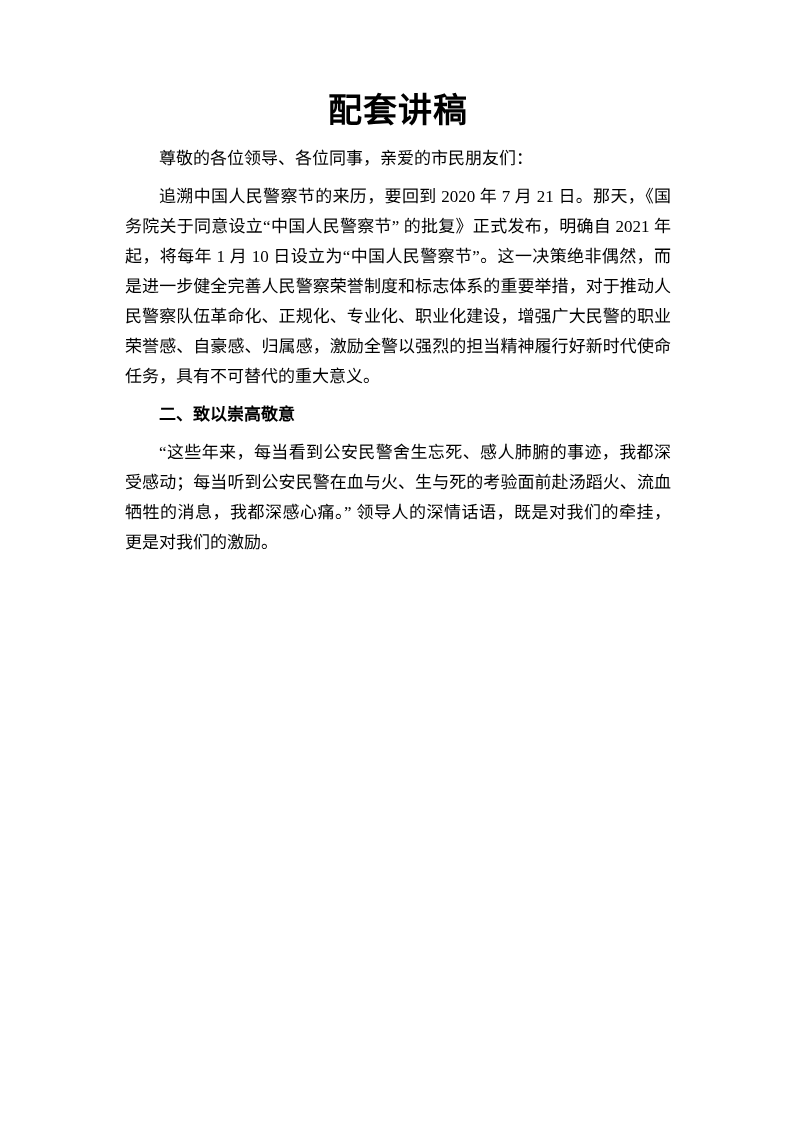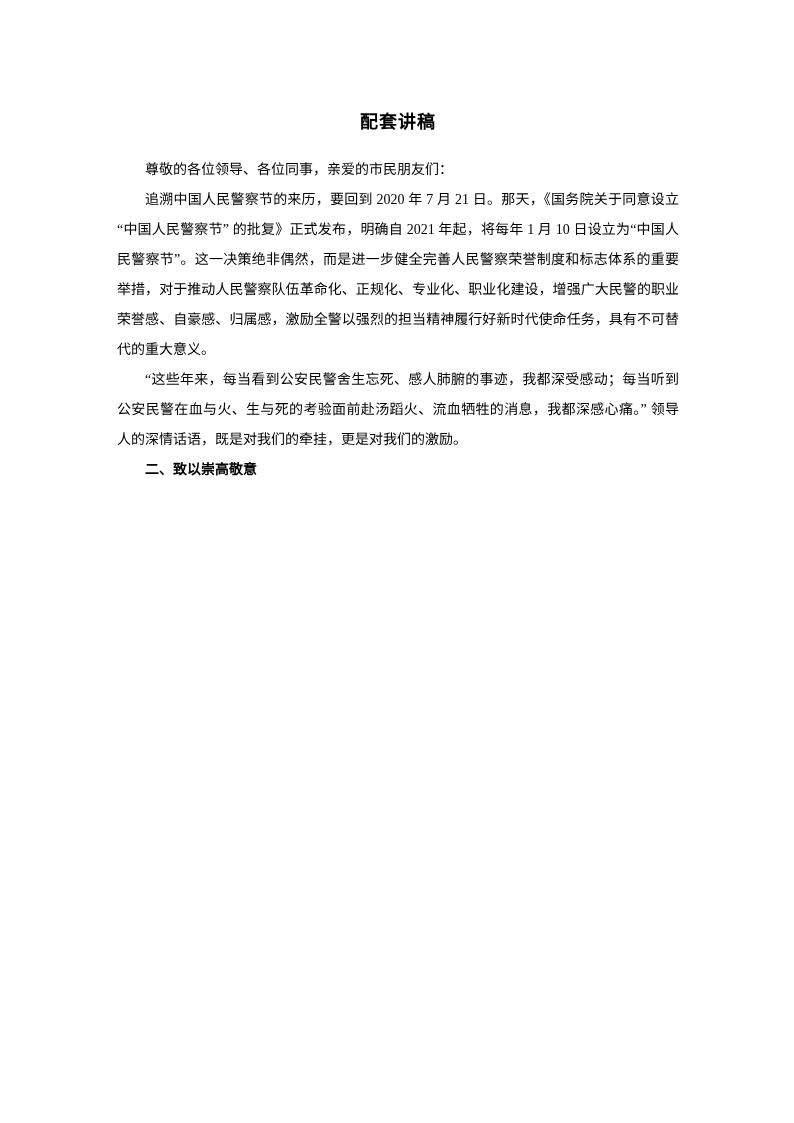--- a/index.html
+++ b/index.html
@@ -17,46 +17,46 @@
     overflow: hidden;
     font-family: "Liberation Serif", "DejaVu Serif", serif;
   }
   .content {
     position: absolute;
     left: 117px;
     top: 94px;
     width: 562px;
   }
   .doc-title {
-    font-size: 18px;
+    font-size: 34px;
     font-weight: bold;
     line-height: 34px;
     text-align: center;
-    margin: 11px 0 16px 0;
+    margin: 0 0 16px 0;
     letter-spacing: 1px;
   }
   .para {
-    margin: 0;
-    font-size: 14px;
+    margin: 8px;
+    font-size: 17px;
     line-height: 30px;
     text-align: justify;
     text-justify: inter-ideograph;
     text-indent: 2em;
     word-break: break-all;
   }
   .para.heading {
     font-weight: bold;
   }
 </style>
 </head>
 <body>
 
 <div class="page">
   <div class="content">
     <h1 class="doc-title">配套讲稿</h1>
     <div>
         <p class="para">尊敬的各位领导、各位同事，亲爱的市民朋友们：</p>
         <p class="para">追溯中国人民警察节的来历，要回到 2020 年 7 月 21 日。那天，《国务院关于同意设立“中国人民警察节” 的批复》正式发布，明确自 2021 年起，将每年 1 月 10 日设立为“中国人民警察节”。这一决策绝非偶然，而是进一步健全完善人民警察荣誉制度和标志体系的重要举措，对于推动人民警察队伍革命化、正规化、专业化、职业化建设，增强广大民警的职业荣誉感、自豪感、归属感，激励全警以强烈的担当精神履行好新时代使命任务，具有不可替代的重大意义。</p>
+        <p class="para heading">二、致以崇高敬意</p>
         <p class="para">“这些年来，每当看到公安民警舍生忘死、感人肺腑的事迹，我都深受感动；每当听到公安民警在血与火、生与死的考验面前赴汤蹈火、流血牺牲的消息，我都深感心痛。” 领导人的深情话语，既是对我们的牵挂，更是对我们的激励。</p>
-        <p class="para heading">二、致以崇高敬意</p>
       </div>
   </div>
 </div>
 
 </body></html>

